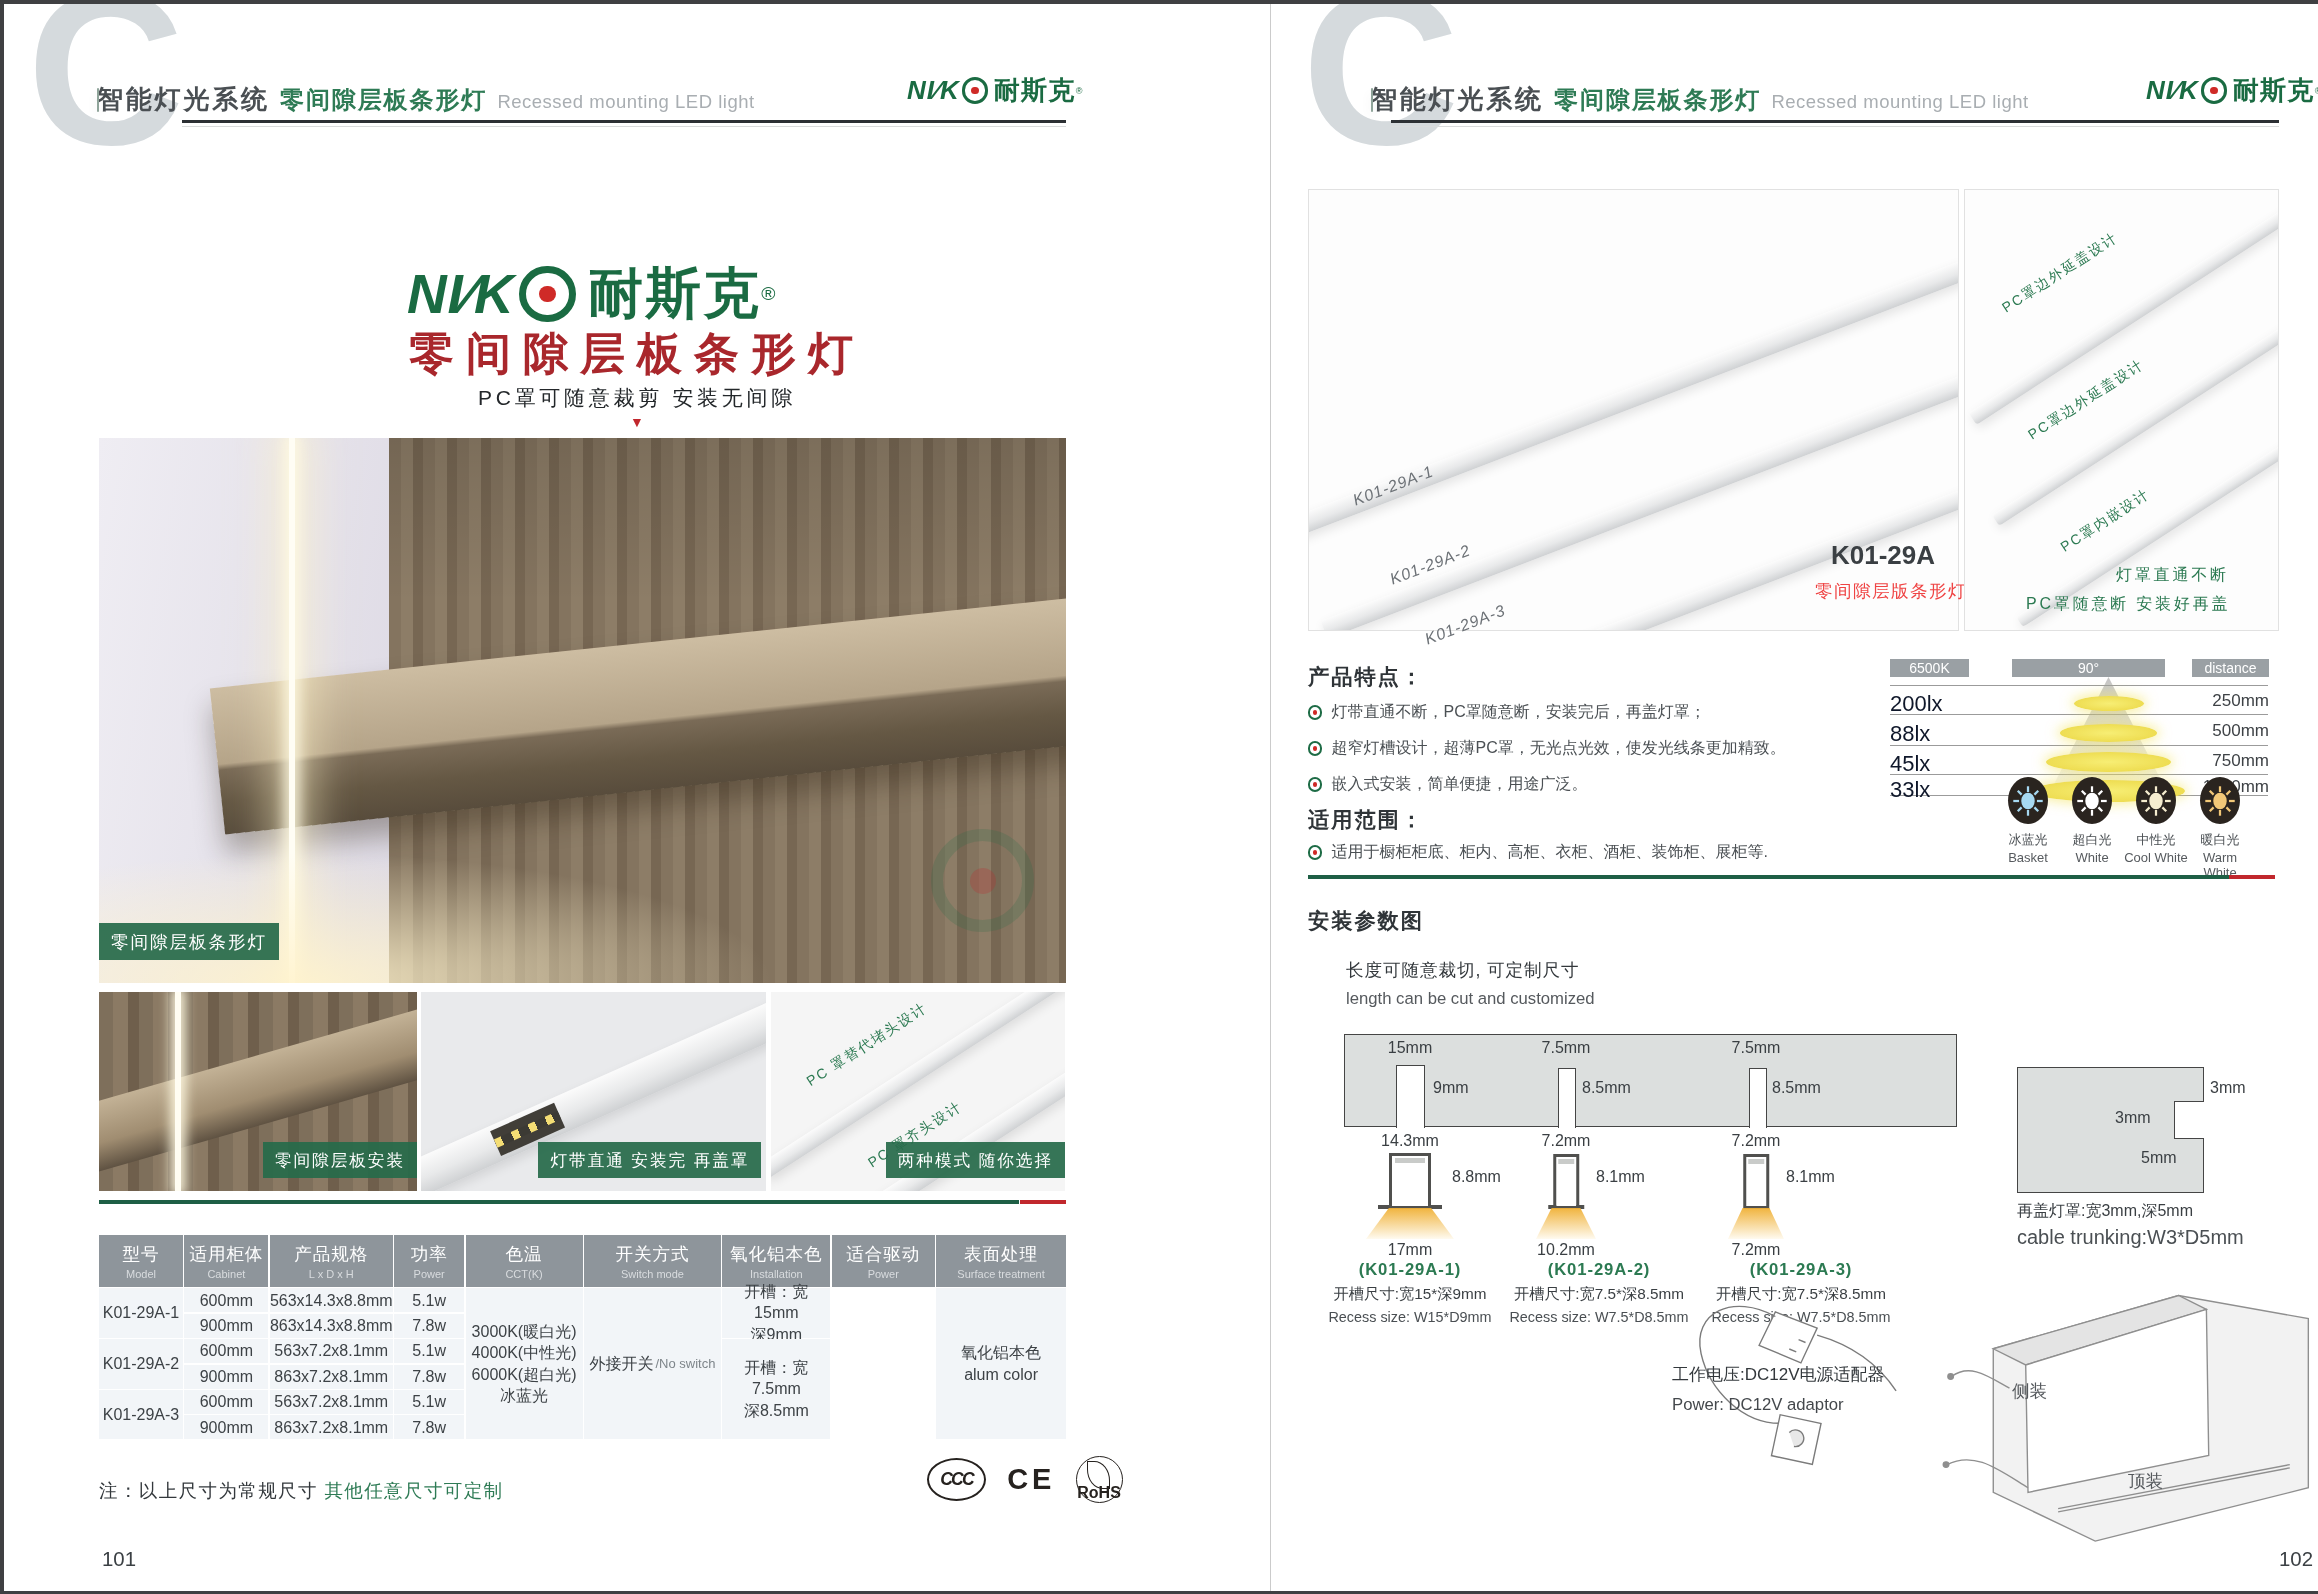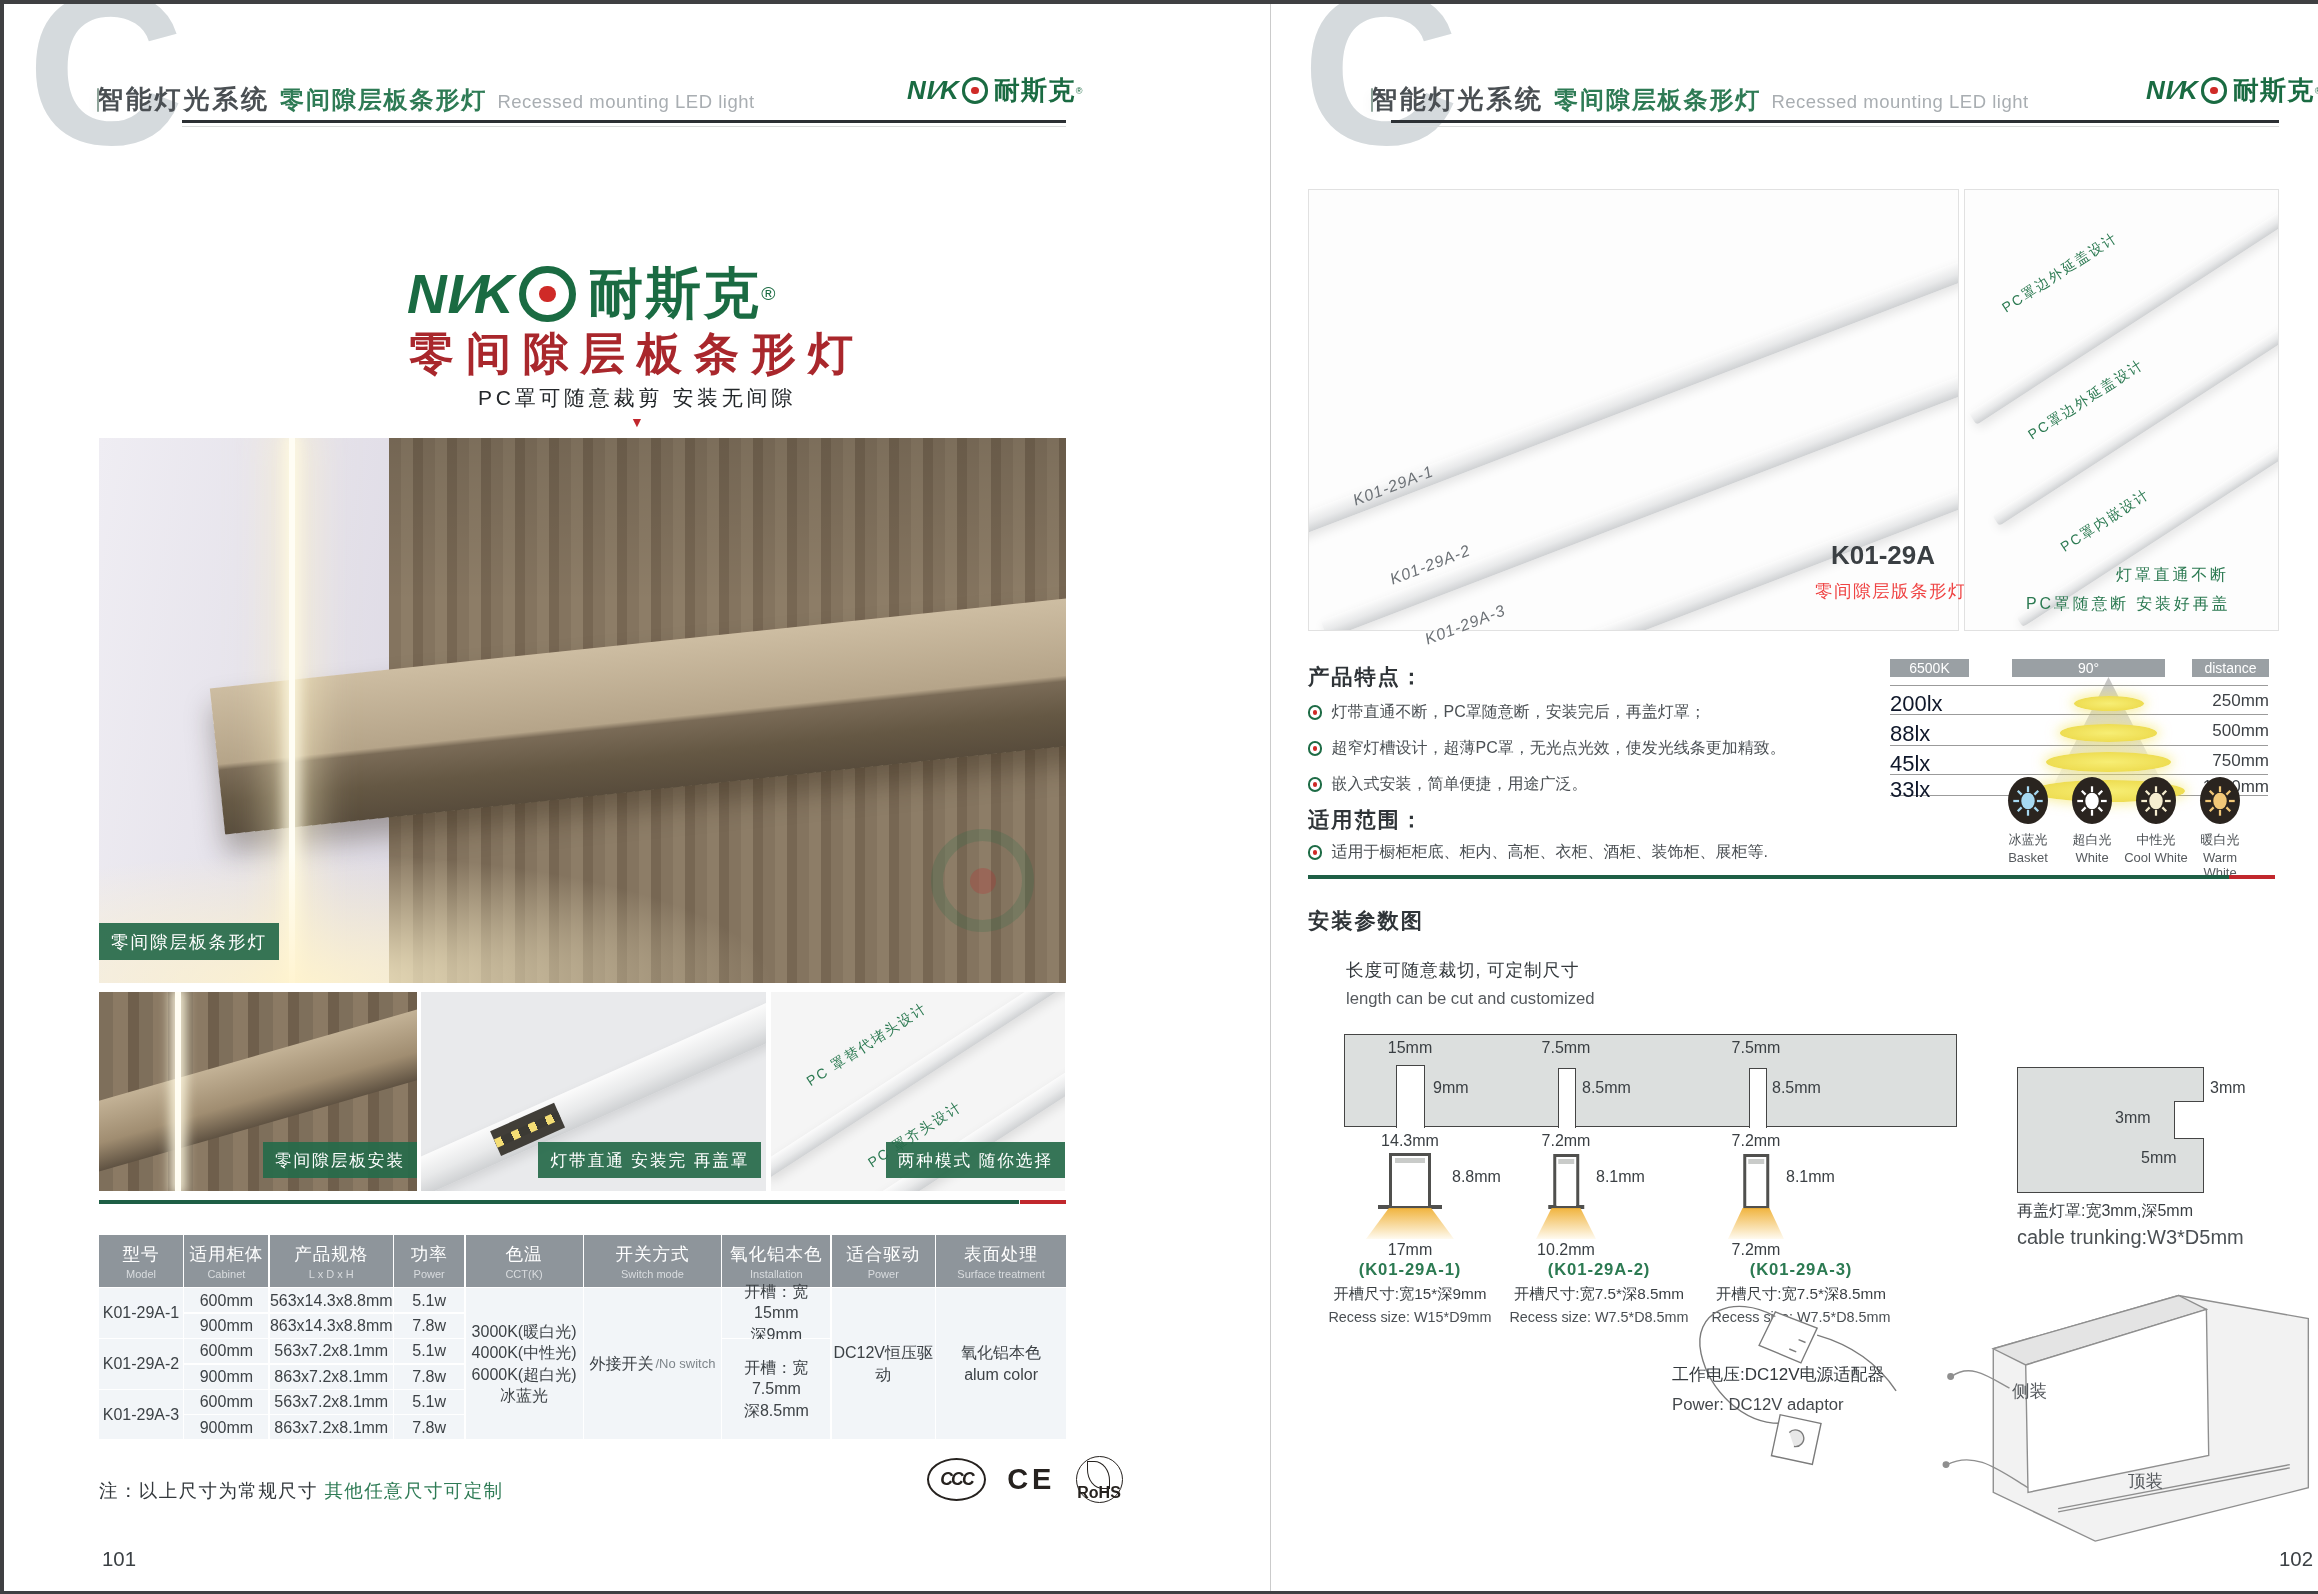--- a/index.html
+++ b/index.html
@@ -273,21 +273,20 @@
         <span class="sm">/No switch</span>
     </div>
     <div class="cell" style="grid-column:7;grid-row:2/4;">
       <span>开槽：宽15mm</span>
         <span>深9mm</span>
     </div>
     <div class="cell" style="grid-column:7;grid-row:4/8;">
       <span>开槽：宽7.5mm</span>
         <span>深8.5mm</span>
     </div>
-    <div class="cell" style="grid-column:8;grid-row:2/8;">DC12V恒压驱动</div>
     <div class="cell" style="grid-column:9;grid-row:2/8;">
       <span>氧化铝本色</span>
         <span>alum color</span>
     </div>
   </div>
 
   <div class="note">
     <span>注：以上尺寸为常规尺寸</span><b>其他任意尺寸可定制</b>
   </div>
 

